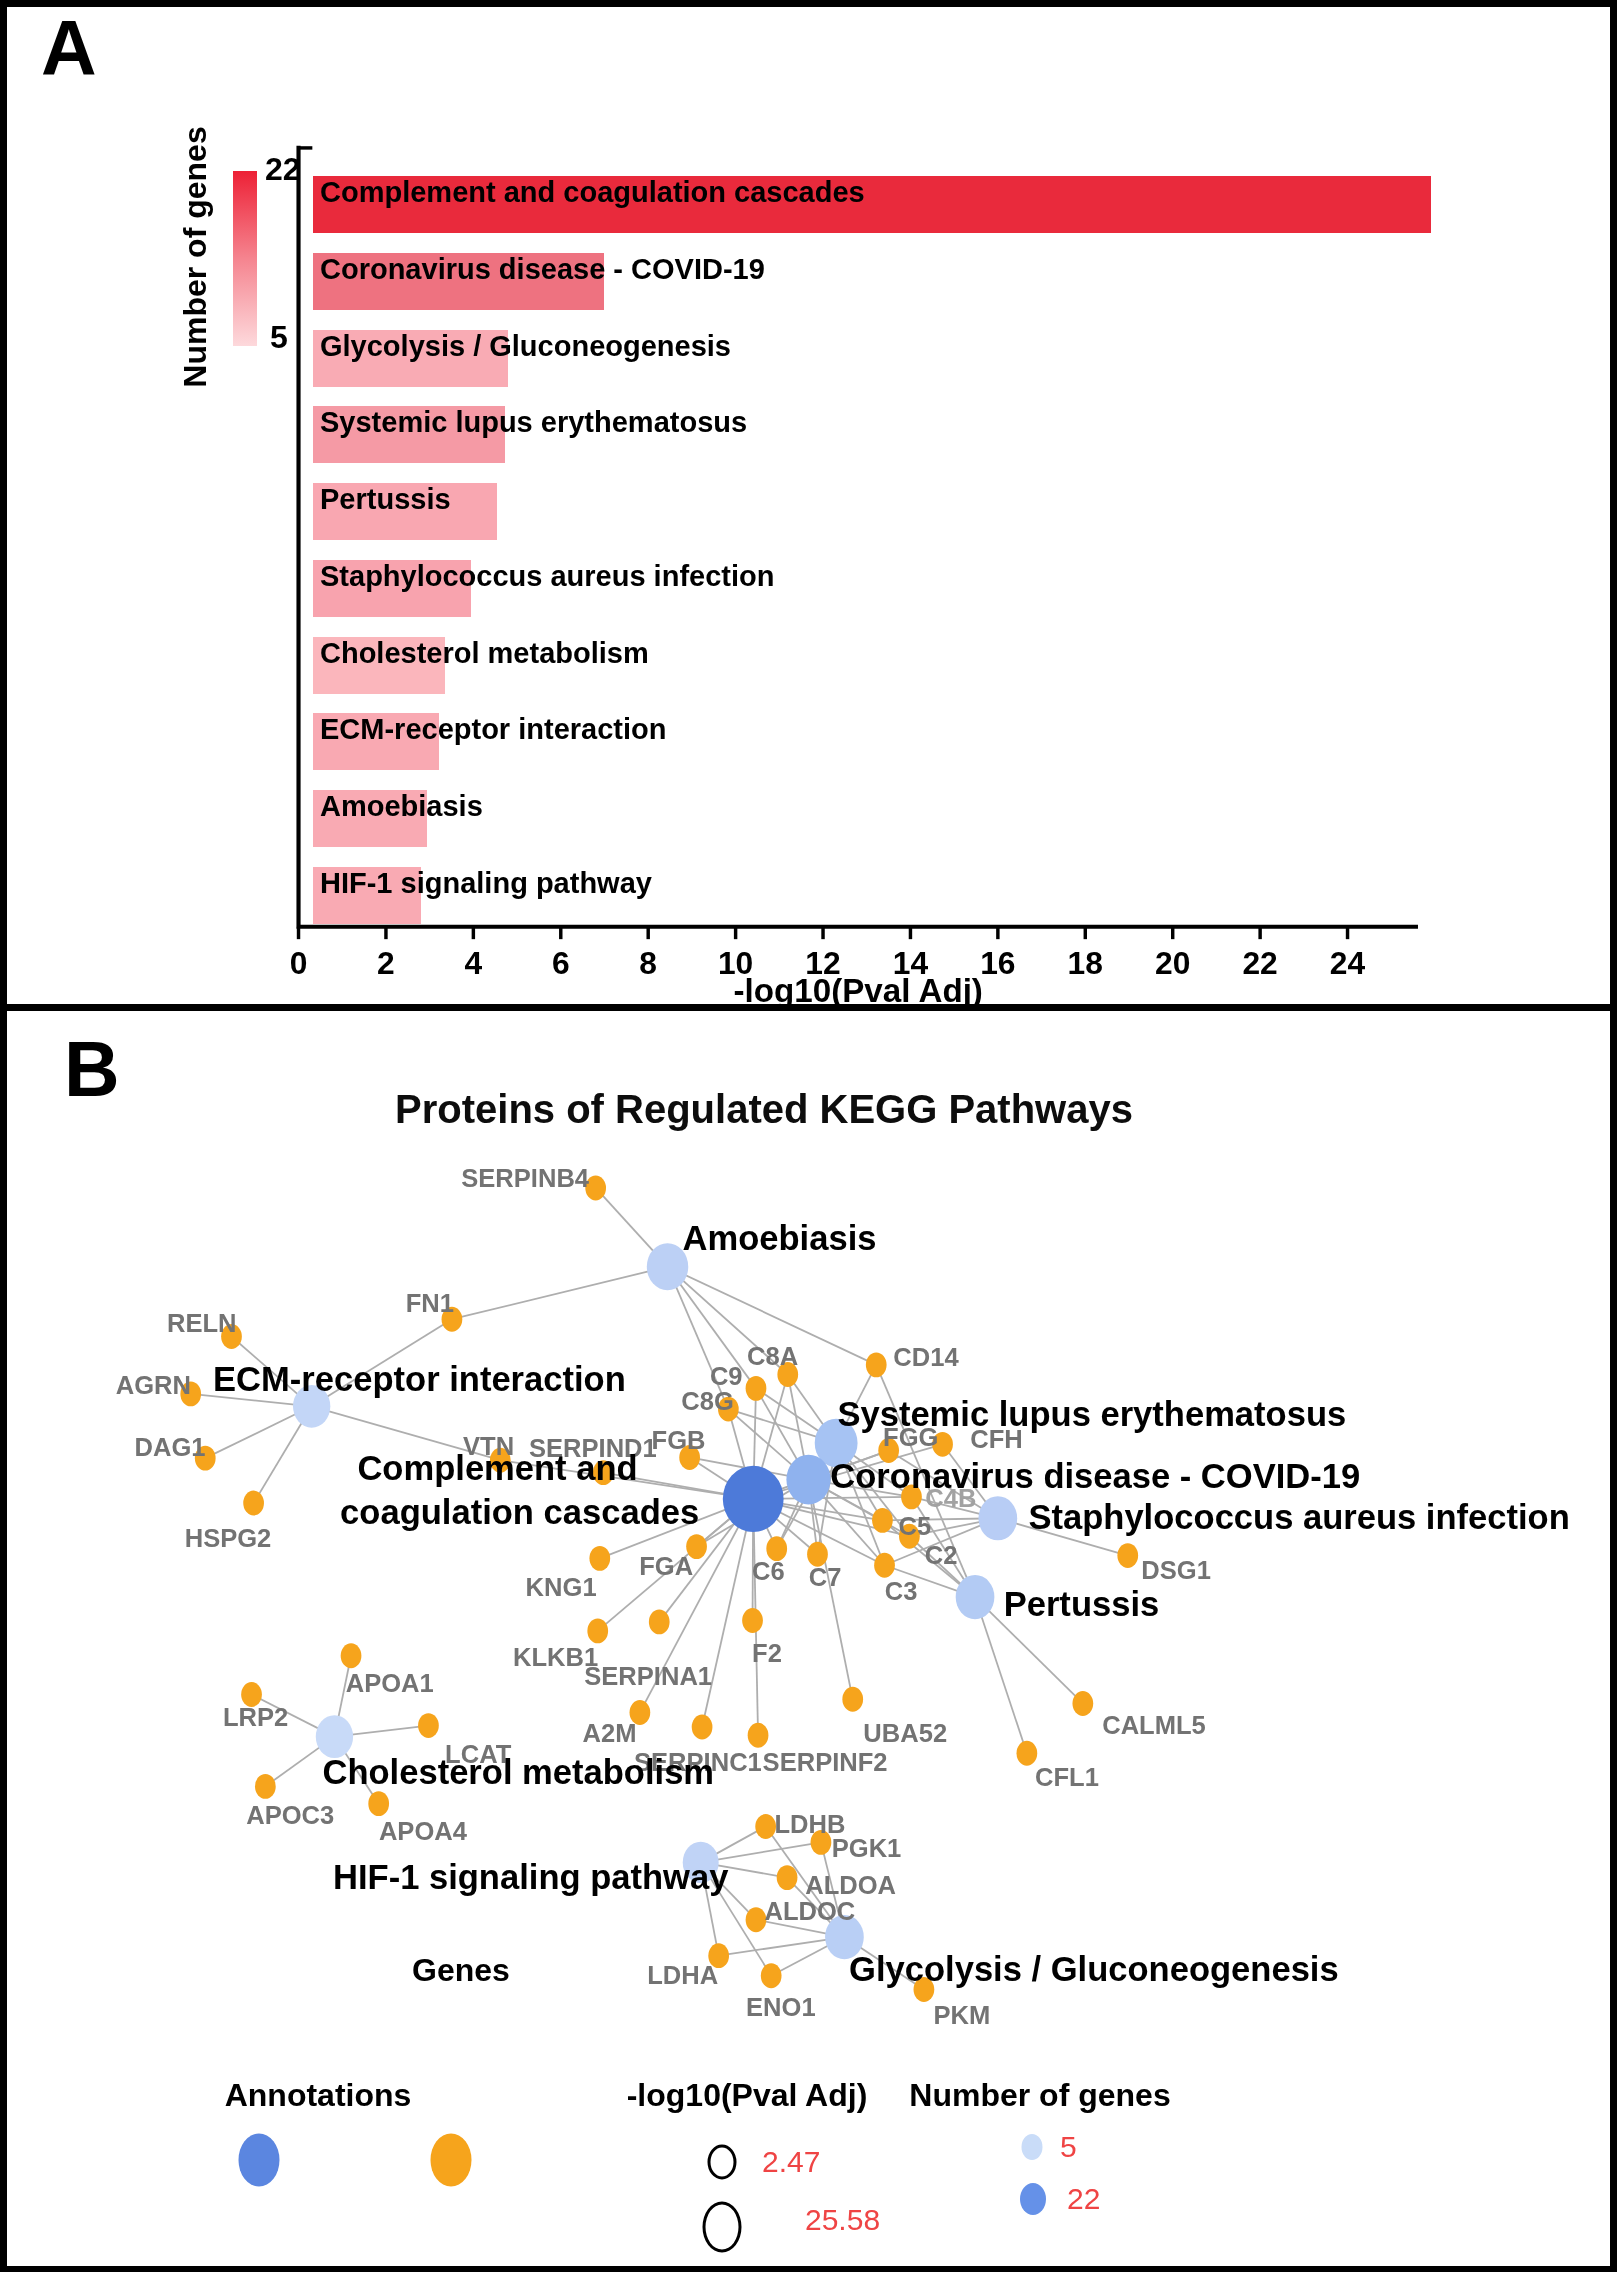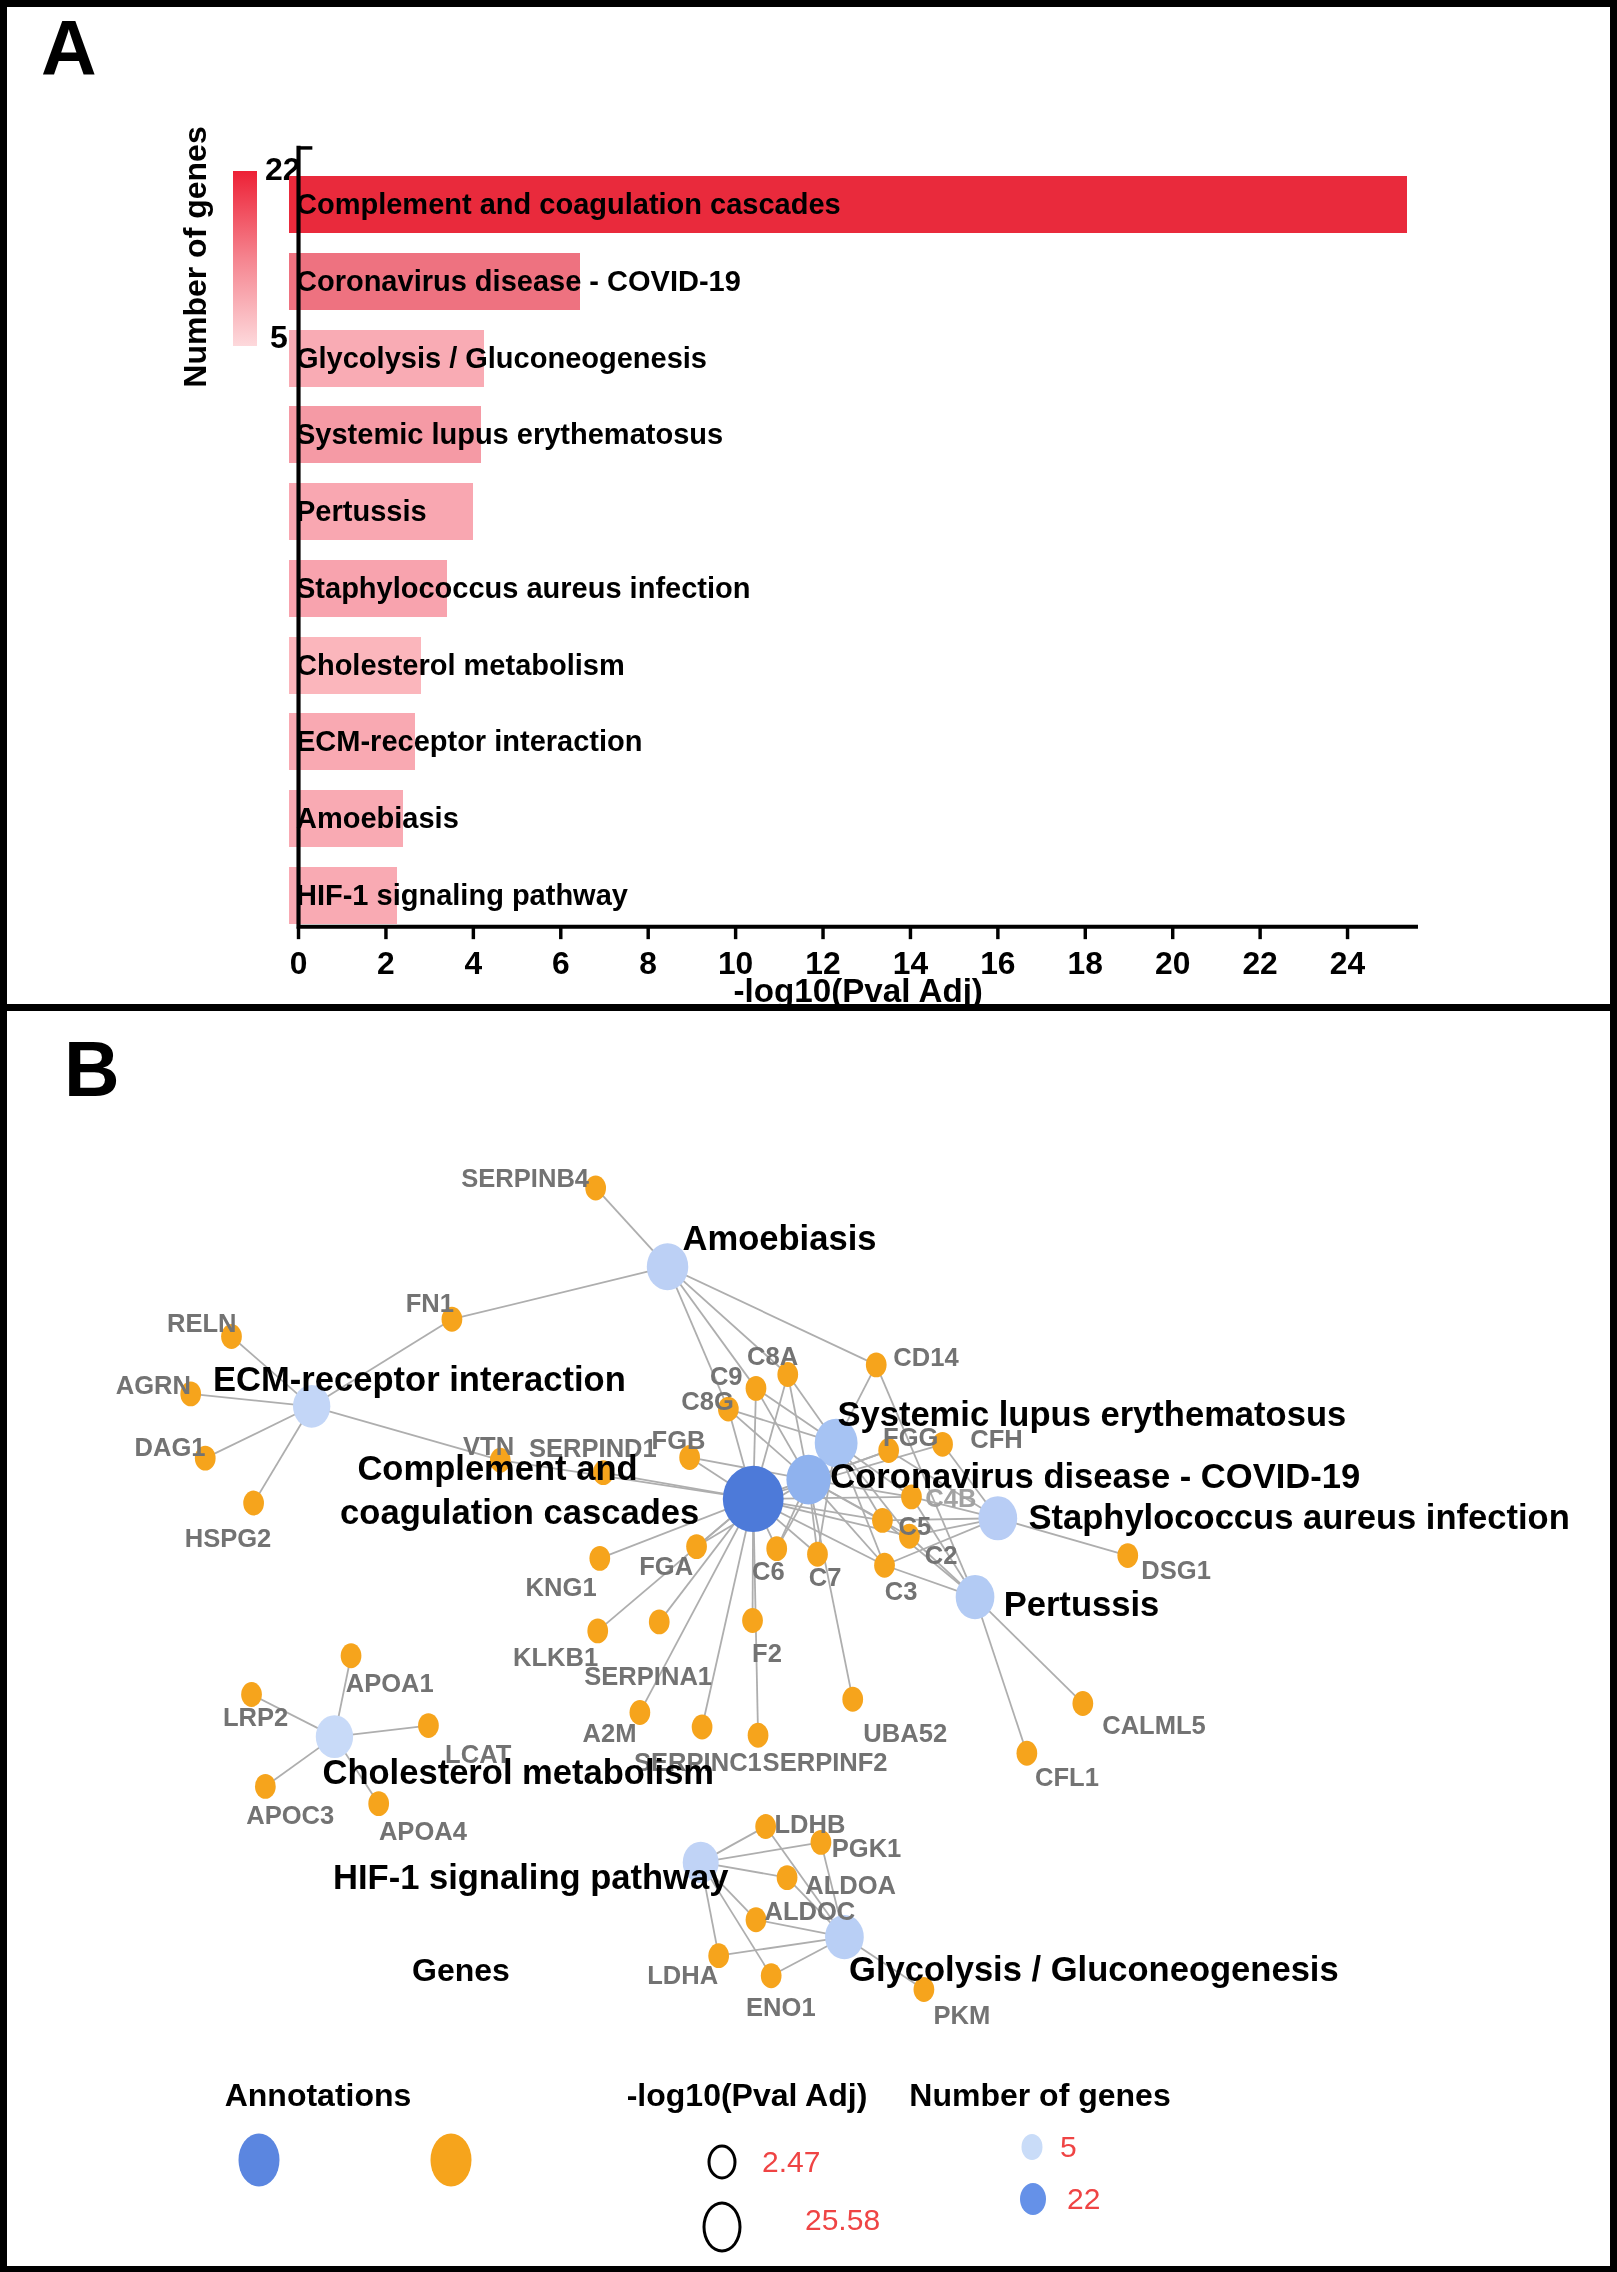--- a/index.html
+++ b/index.html
@@ -5,21 +5,21 @@
   html,body{margin:0;padding:0;background:#fff;}
   body{width:1617px;height:2273px;position:relative;font-family:"Liberation Sans",sans-serif;}
   .frame{position:absolute;left:0;top:0;width:1617px;height:2273px;border:7px solid #000;box-sizing:border-box;z-index:50;pointer-events:none;}
   .divider{position:absolute;left:0;top:1004px;width:1617px;height:7px;background:#000;z-index:40;}
   section.panel{position:absolute;left:0;top:0;width:100%;height:100%;}
   .panel-letter{position:absolute;font-size:77px;font-weight:bold;color:#000;line-height:1;}
   .fig-title{position:absolute;font-size:40px;font-weight:bold;color:#0d0d0d;transform:translateX(-50%);white-space:nowrap;}
   .vlegend-title{position:absolute;left:195px;top:257px;transform:translate(-50%,-50%) rotate(-90deg);font-size:32px;font-weight:bold;white-space:nowrap;}
   .colorbar{position:absolute;left:233px;top:171px;width:23.5px;height:175px;}
   .cb-num{position:absolute;font-size:32px;font-weight:bold;color:#000;}
-  .bar{position:absolute;left:289px;display:flex;align-items:center;}
+  .bar{position:absolute;left:313px;display:flex;}
   .bar span{font-size:29px;font-weight:bold;color:#000;padding-left:7px;white-space:nowrap;}
   .legend-label{position:absolute;transform:translateX(-50%);font-size:32px;font-weight:bold;color:#000;white-space:nowrap;text-align:center;}
   .legend-value{position:absolute;transform:translateY(-50%);font-size:30px;color:#ef4444;white-space:nowrap;}
   .dot{position:absolute;border-radius:50%;transform:translate(-50%,-50%);}
   .ringdot{position:absolute;border-radius:50%;transform:translate(-50%,-50%);background:#fff;border:3.5px solid #000;box-sizing:border-box;}
   svg{position:absolute;overflow:visible;}
 </style>
 </head>
 <body>
 
@@ -94,20 +94,21 @@
       <line x1="1823.5559030492573" y1="1341" x2="1823.5559030492573" y2="1359" stroke="#000" stroke-width="5"></line>
       <text x="1823.5559030492573" y="1410" text-anchor="middle" font-size="46" font-weight="bold" fill="#000">22</text>
       <line x1="1950.0609851446443" y1="1341" x2="1950.0609851446443" y2="1359" stroke="#000" stroke-width="5"></line>
       <text x="1950.0609851446443" y="1410" text-anchor="middle" font-size="46" font-weight="bold" fill="#000">24</text>
       <text x="1242" y="1450" text-anchor="middle" font-size="48" font-weight="bold" fill="#000">-log10(Pval Adj)</text>
     </svg>
 </section>
 
 <section class="panel" id="panel-b">
   <div class="panel-letter" style="left:64px;top:1031px;">B</div>
+  <div class="fig-title" style="left:764px;top:1087px;">Proteins of Regulated KEGG Pathways</div>
 
   <svg id="net-svg" width="1617" height="1255" viewBox="0 1462 2340 1816" style="left:0;top:1011px;">
       <g>
         <line x1="966" y1="1832" x2="862" y2="1718" stroke="#aeaeae" stroke-width="2.6"></line>
         <line x1="966" y1="1832" x2="654" y2="1908" stroke="#aeaeae" stroke-width="2.6"></line>
         <line x1="966" y1="1832" x2="1140" y2="1988" stroke="#aeaeae" stroke-width="2.6"></line>
         <line x1="966" y1="1832" x2="1094" y2="2008" stroke="#aeaeae" stroke-width="2.6"></line>
         <line x1="966" y1="1832" x2="1054" y2="2038" stroke="#aeaeae" stroke-width="2.6"></line>
         <line x1="966" y1="1832" x2="1268" y2="1974" stroke="#aeaeae" stroke-width="2.6"></line>
         <line x1="451" y1="2034" x2="654" y2="1908" stroke="#aeaeae" stroke-width="2.6"></line>

